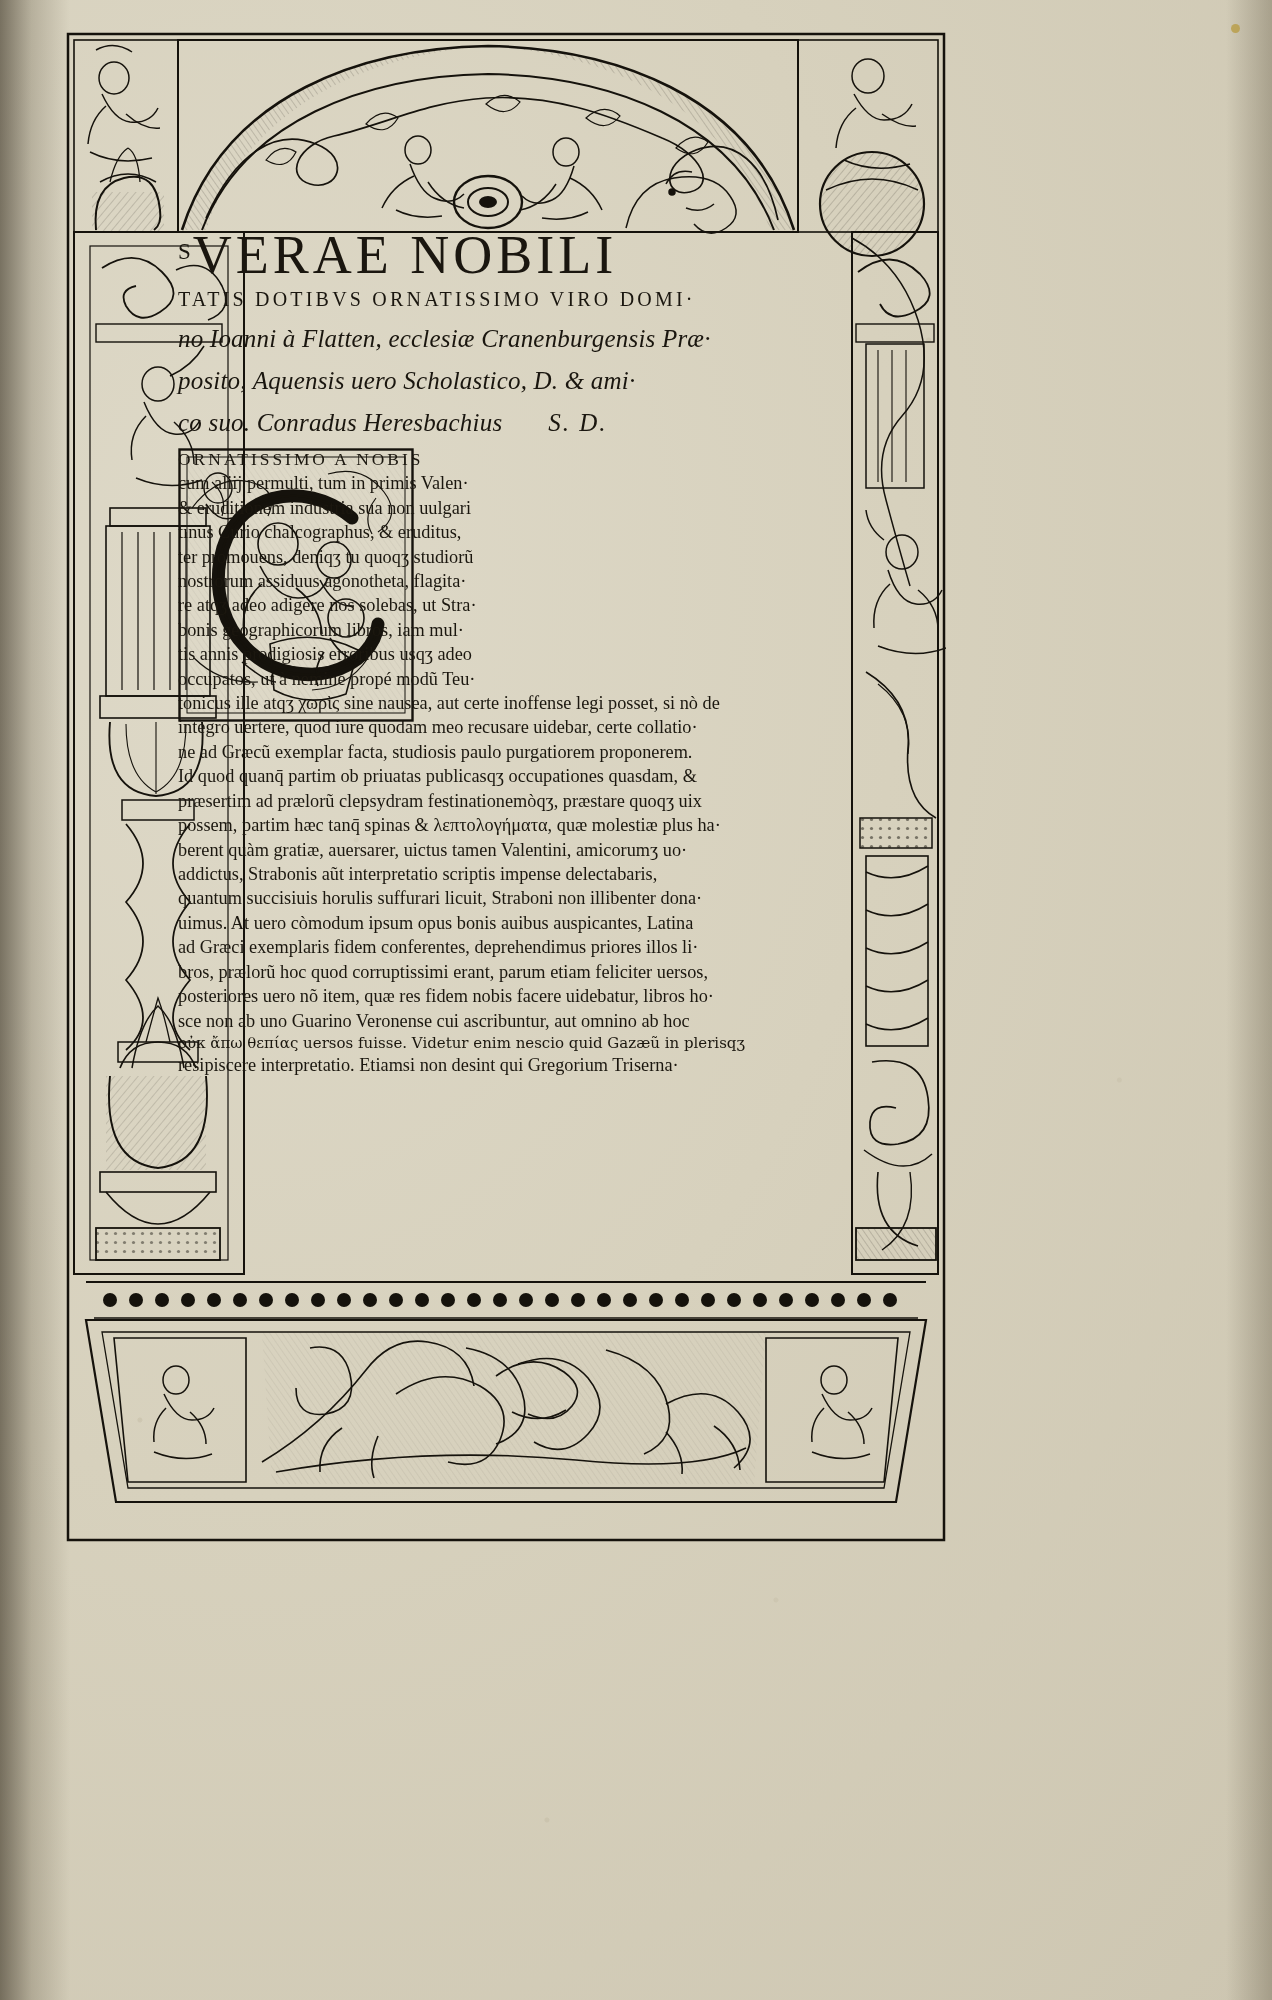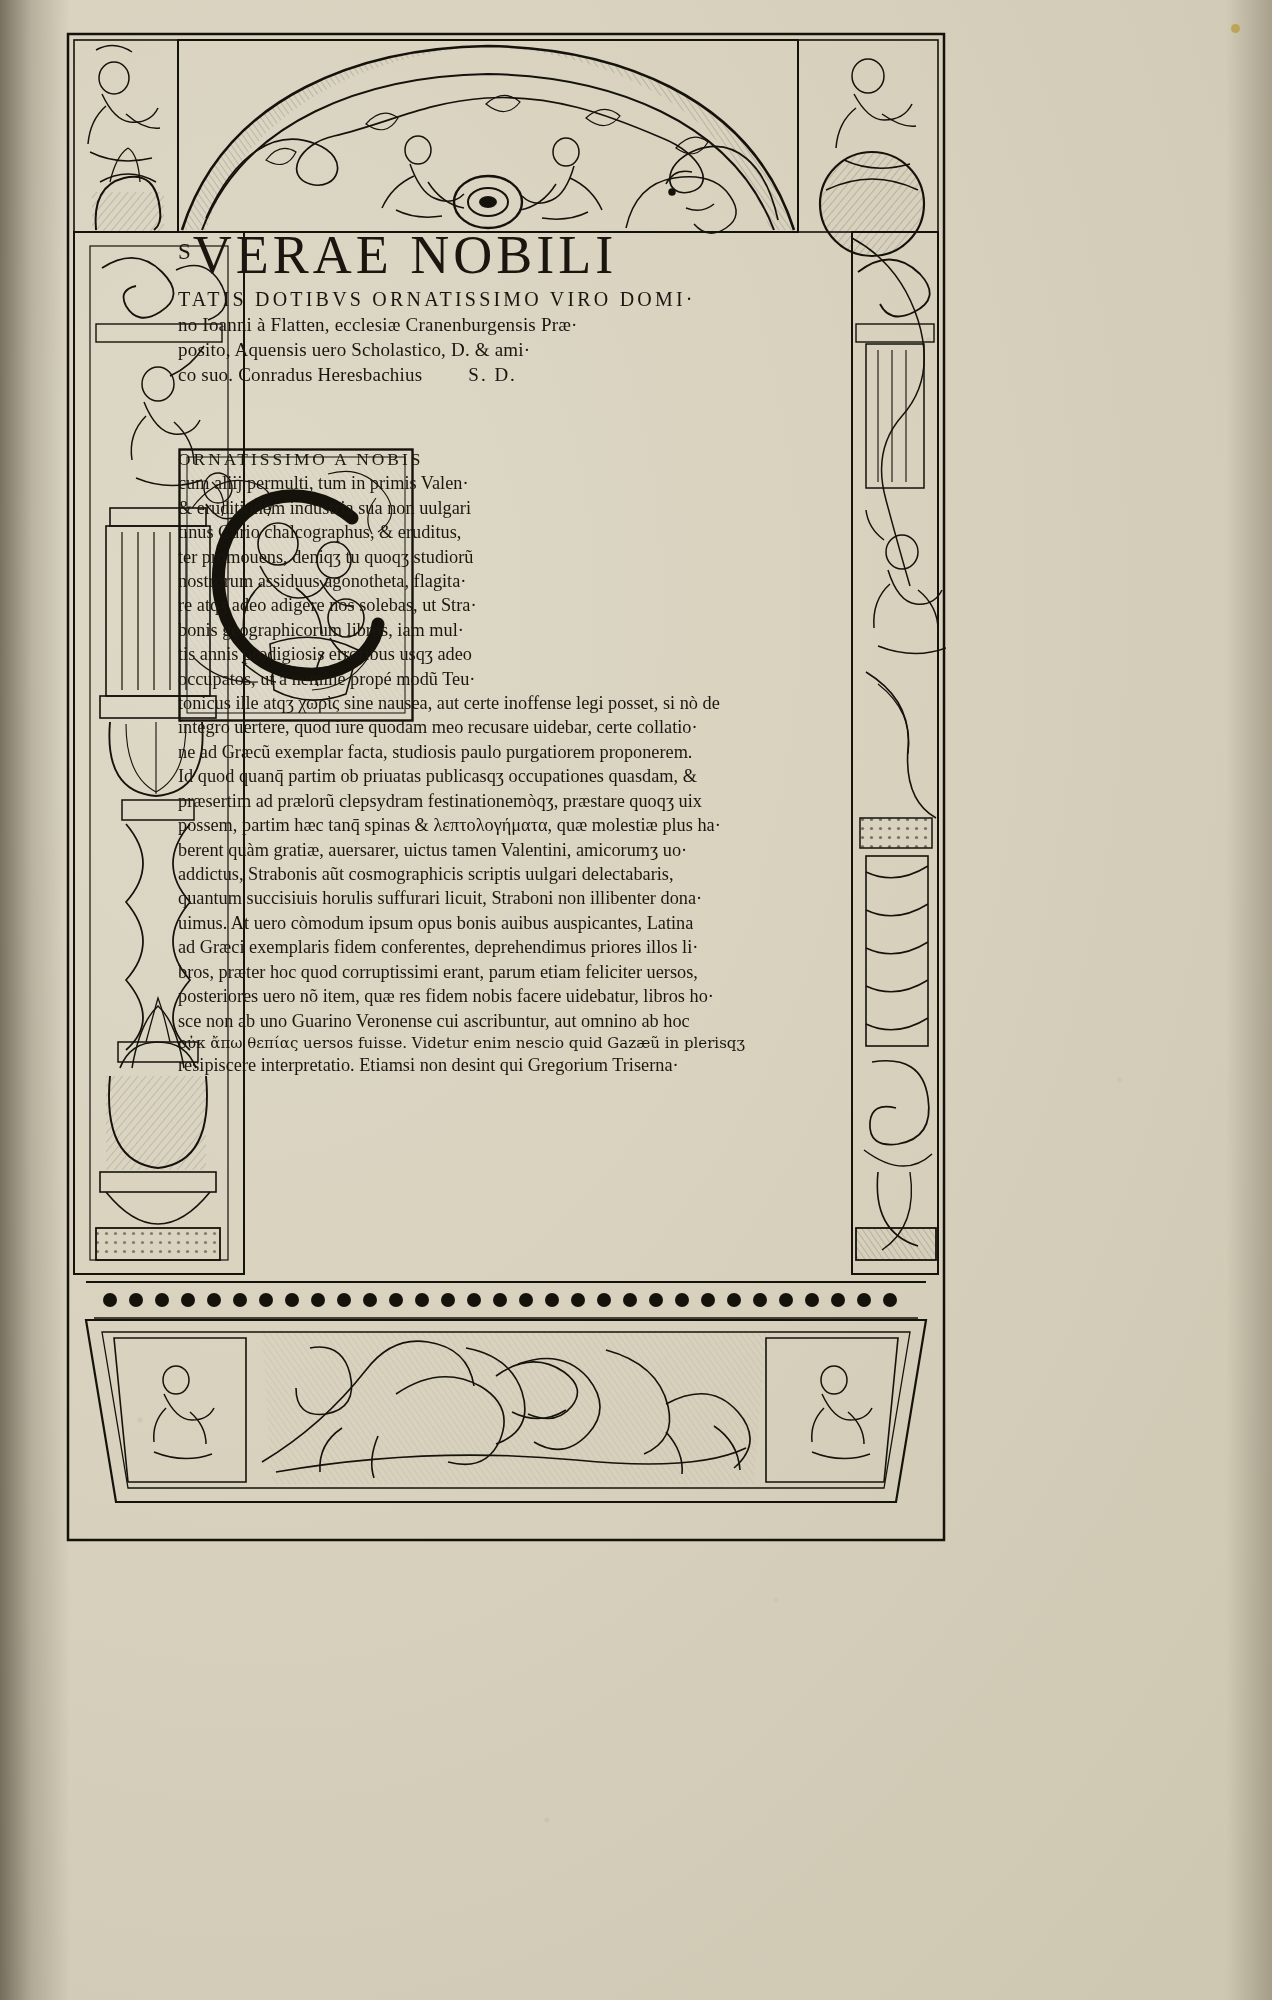--- a/index.html
+++ b/index.html
@@ -80,24 +80,25 @@
     margin-right: 2px;
     letter-spacing: 0;
   }
   .t-line2 {
     font-size: 20px;
     letter-spacing: 3.2px;
     margin-top: 6px;
     white-space: nowrap;
   }
   .t-line3, .t-line4, .t-line5 {
-    font-size: 19px;
+    font-size: 25px;
     letter-spacing: .2px;
-    margin-top: 3px;
+    margin-top: 14px;
     white-space: nowrap;
+    font-style: italic;
   }
   .t-line5 .sd { letter-spacing: 2px; margin-left: 46px; text-align: right; }
 
   
   #initial {
     position: absolute;
     left: 178px; top: 448px;
     width: 236px; height: 274px;
   }
 
@@ -481,24 +482,24 @@
     <p class="wrap-right" data-bind="document.body.7.text">bonis geographicorum libros, iam mul·</p>
     <p class="wrap-right" data-bind="document.body.8.text">tis annis prodigiosis erroribus usqʒ adeo</p>
     <p class="wrap-right" data-bind="document.body.9.text">occupatos, ut à nemine propé modũ Teu·</p>
     <p class="full" data-bind="document.body.10.text">tonicus ille atqʒ χωρὶς sine nausea, aut certe inoffense legi posset, si nò de</p>
     <p class="full" data-bind="document.body.11.text">integro uertere, quod iure quodam meo recusare uidebar, certe collatio·</p>
     <p class="full" data-bind="document.body.12.text">ne ad Græcũ exemplar facta, studiosis paulo purgatiorem proponerem.</p>
     <p class="full" data-bind="document.body.13.text">Id quod quanq̄ partim ob priuatas publicasqʒ occupationes quasdam, &amp;</p>
     <p class="full" data-bind="document.body.14.text">præsertim ad prælorũ clepsydram festinationemòqʒ, præstare quoqʒ uix</p>
     <p class="full" data-bind="document.body.15.text">possem, partim hæc tanq̄ spinas &amp; λεπτολογήματα, quæ molestiæ plus ha·</p>
     <p class="full" data-bind="document.body.16.text">berent quàm gratiæ, auersarer, uictus tamen Valentini, amicorumʒ uo·</p>
-    <p class="full" data-bind="document.body.18.text">addictus, Strabonis aũt cosmographicis scriptis uulgari delectabaris,</p>
+    <p class="full" data-bind="document.body.18.text">addictus, Strabonis aũt interpretatio scriptis impense delectabaris,</p>
     <p class="full" data-bind="document.body.19.text">quantum succisiuis horulis suffurari licuit, Straboni non illibenter dona·</p>
     <p class="full" data-bind="document.body.20.text">uimus. At uero còmodum ipsum opus bonis auibus auspicantes, Latina</p>
     <p class="full" data-bind="document.body.21.text">ad Græci exemplaris fidem conferentes, deprehendimus priores illos li·</p>
-    <p class="full" data-bind="document.body.22.text">bros, præter hoc quod corruptissimi erant, parum etiam feliciter uersos,</p>
+    <p class="full" data-bind="document.body.22.text">bros, prælorũ hoc quod corruptissimi erant, parum etiam feliciter uersos,</p>
     <p class="full" data-bind="document.body.23.text">posteriores uero nõ item, quæ res fidem nobis facere uidebatur, libros ho·</p>
     <p class="full" data-bind="document.body.24.text">sce non ab uno Guarino Veronense cui ascribuntur, aut omnino ab hoc</p>
     <p class="full gk" data-bind="document.body.25.text">οὐκ ἄπω θεπίας uersos fuisse. Videtur enim nescio quid Gazæũ in plerisqʒ</p>
     <p class="full" data-bind="document.body.26.text">resipiscere interpretatio. Etiamsi non desint qui Gregorium Triserna·</p>
   </div>
 
 </div>
 
 </body></html>

